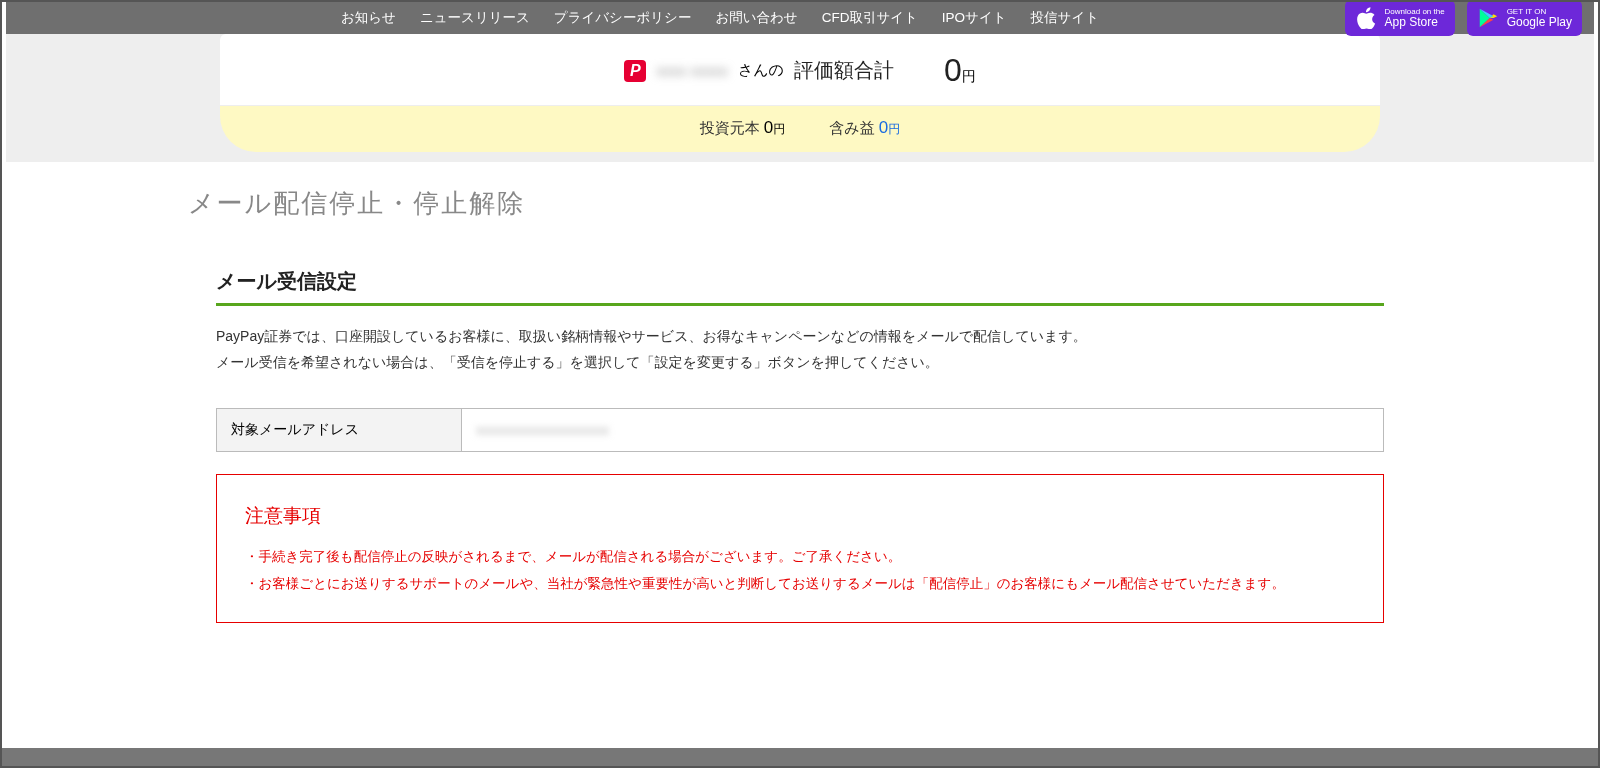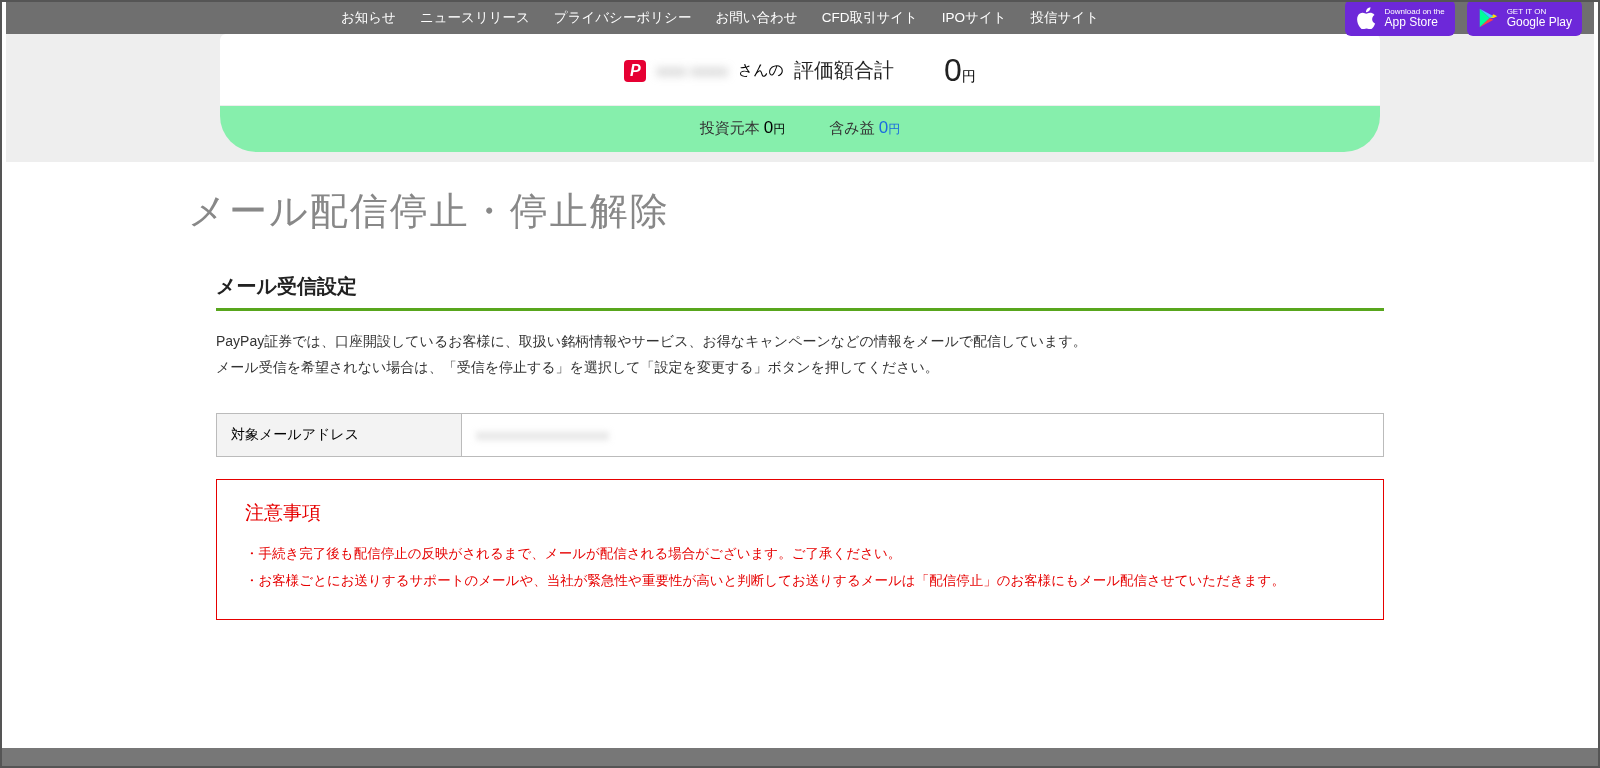--- a/index.html
+++ b/index.html
@@ -17,42 +17,42 @@
     .badge-small { font-size: 8px; }
     .badge-big { font-size: 12px; font-weight: 400; }
     .summary-band { background: #eeeeee; padding: 0; }
     .summary-inner { width: 1280px; margin: 0 auto; padding: 0 60px 10px; }
     .eval-row { background: #fff; border-radius: 6px 6px 0 0; text-align: center; padding: 18px 0 16px; font-size: 15px; display: flex; align-items: center; justify-content: center; gap: 10px; }
     .p-icon { width: 22px; height: 22px; background: #e60033; color: #fff; border-radius: 4px; font-weight: bold; font-size: 16px; display: inline-flex; align-items: center; justify-content: center; font-style: italic; }
     .blurred { filter: blur(4px); color: #999; }
     .eval-label { font-size: 20px; color: #222; }
     .eval-val { font-size: 32px; color: #222; margin-left: 40px; }
     .eval-yen { font-size: 14px; }
-    .sub-row { background: #86efac; border-radius: 0 0 36px 36px; border-top: 1px solid #eee; text-align: center; padding: 12px 0 14px; font-size: 15px; display: flex; align-items: center; justify-content: center; gap: 44px; }
+    .sub-row { background: #fef9c3; border-radius: 0 0 36px 36px; border-top: 1px solid #eee; text-align: center; padding: 12px 0 14px; font-size: 15px; display: flex; align-items: center; justify-content: center; gap: 44px; }
     .sub-row .lbl { color: #333; }
     .sub-row .v0 { font-size: 17px; }
     .sub-row .yen { font-size: 12px; }
     .gain { color: #1a6be0; }
     .main { width: 1280px; margin: 0 auto; padding: 0 28px; }
-    .main h1 { font-size: 38px; font-weight: 300; color: #888; margin: 24px 0 36px; letter-spacing: 2px; }
+    .main h1 { font-size: 26px; font-weight: 300; color: #888; margin: 24px 0 47px; letter-spacing: 2px; }
     .inner { padding: 0 28px; }
     .section-title { font-size: 20px; font-weight: bold; color: #222; border-bottom: 3px solid #58a61d; padding-bottom: 8px; margin-bottom: 18px; }
     .desc { font-size: 14px; color: #333; line-height: 1.85; margin-bottom: 32px; margin-top: 16px; }
     .field-row { border: 1px solid #bbb; display: flex; align-items: stretch; margin-bottom: 22px; }
     .field-label { width: 245px; background: #f3f3f3; border-right: 1px solid #bbb; font-size: 14px; display: flex; align-items: center; padding: 12px 14px; }
     .field-value { flex: 1; font-size: 14px; display: flex; align-items: center; padding: 12px 14px; }
     .field-value .blur-val { color: #bbb; filter: blur(3px); }
     .radio-highlight { border: 6px solid #ff0033; width: 695px; margin: 0 auto 20px; padding: 16px 20px; display: flex; gap: 32px; justify-content: center; }
     .radio-btn { width: 272px; height: 50px; border-radius: 6px; display: flex; align-items: center; justify-content: center; gap: 18px; font-size: 17px; cursor: pointer; position: relative; padding-left: 16px; }
     .radio-btn .circ { width: 20px; height: 20px; border-radius: 50%; border: 3px solid currentColor; position: absolute; left: 24px; display: flex; align-items: center; justify-content: center; }
     .radio-btn.primary { background: #6cb33f; color: #fff; }
     .radio-btn.primary .circ { border-color: #fff; }
     .radio-btn.primary .circ::after { content: ""; width: 8px; height: 8px; border-radius: 50%; background: #fff; }
     .radio-btn.secondary { background: #fff; color: #6cb33f; border: 1.5px solid #6cb33f; }
-    .notice-box { border: 1px solid #e60000; padding: 20px 28px 24px; margin-bottom: 24px; }
+    .notice-box { border: 1px solid #e60000; padding: 28px 28px 24px; margin-bottom: 24px; }
     .notice-title { color: #e60000; font-size: 19px; font-weight: 400; margin-bottom: 14px; }
     .notice-list { color: #e60000; font-size: 13.5px; line-height: 2.05; }
   </style>
 </head>
 <body>
 
 <div class="page-border">
   <div class="content-wrap">
     <div class="top-nav">
       <div class="top-nav-inner">

